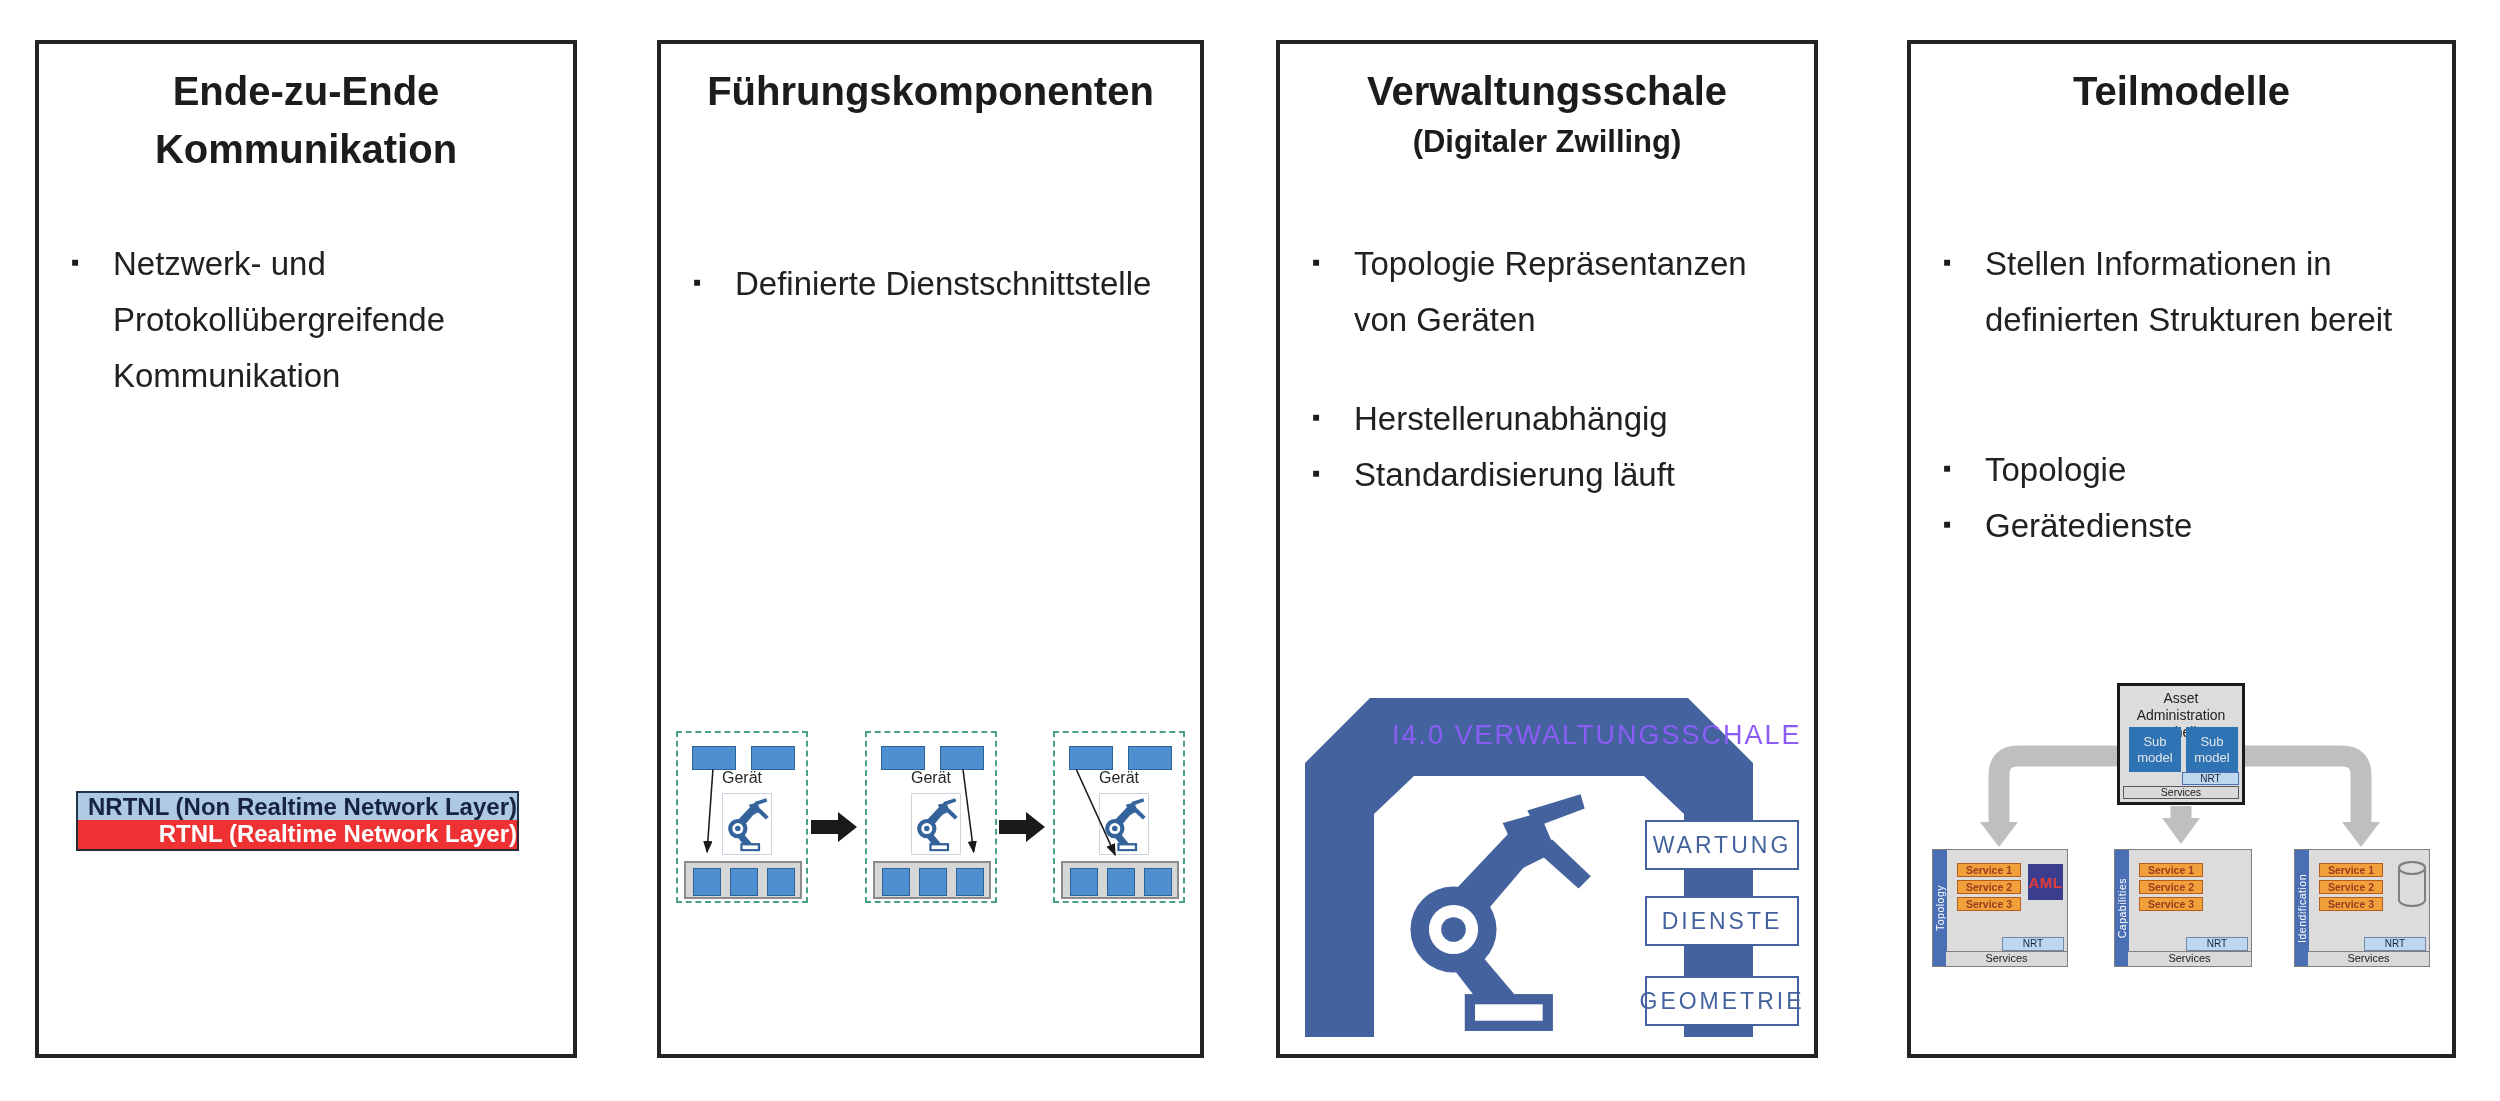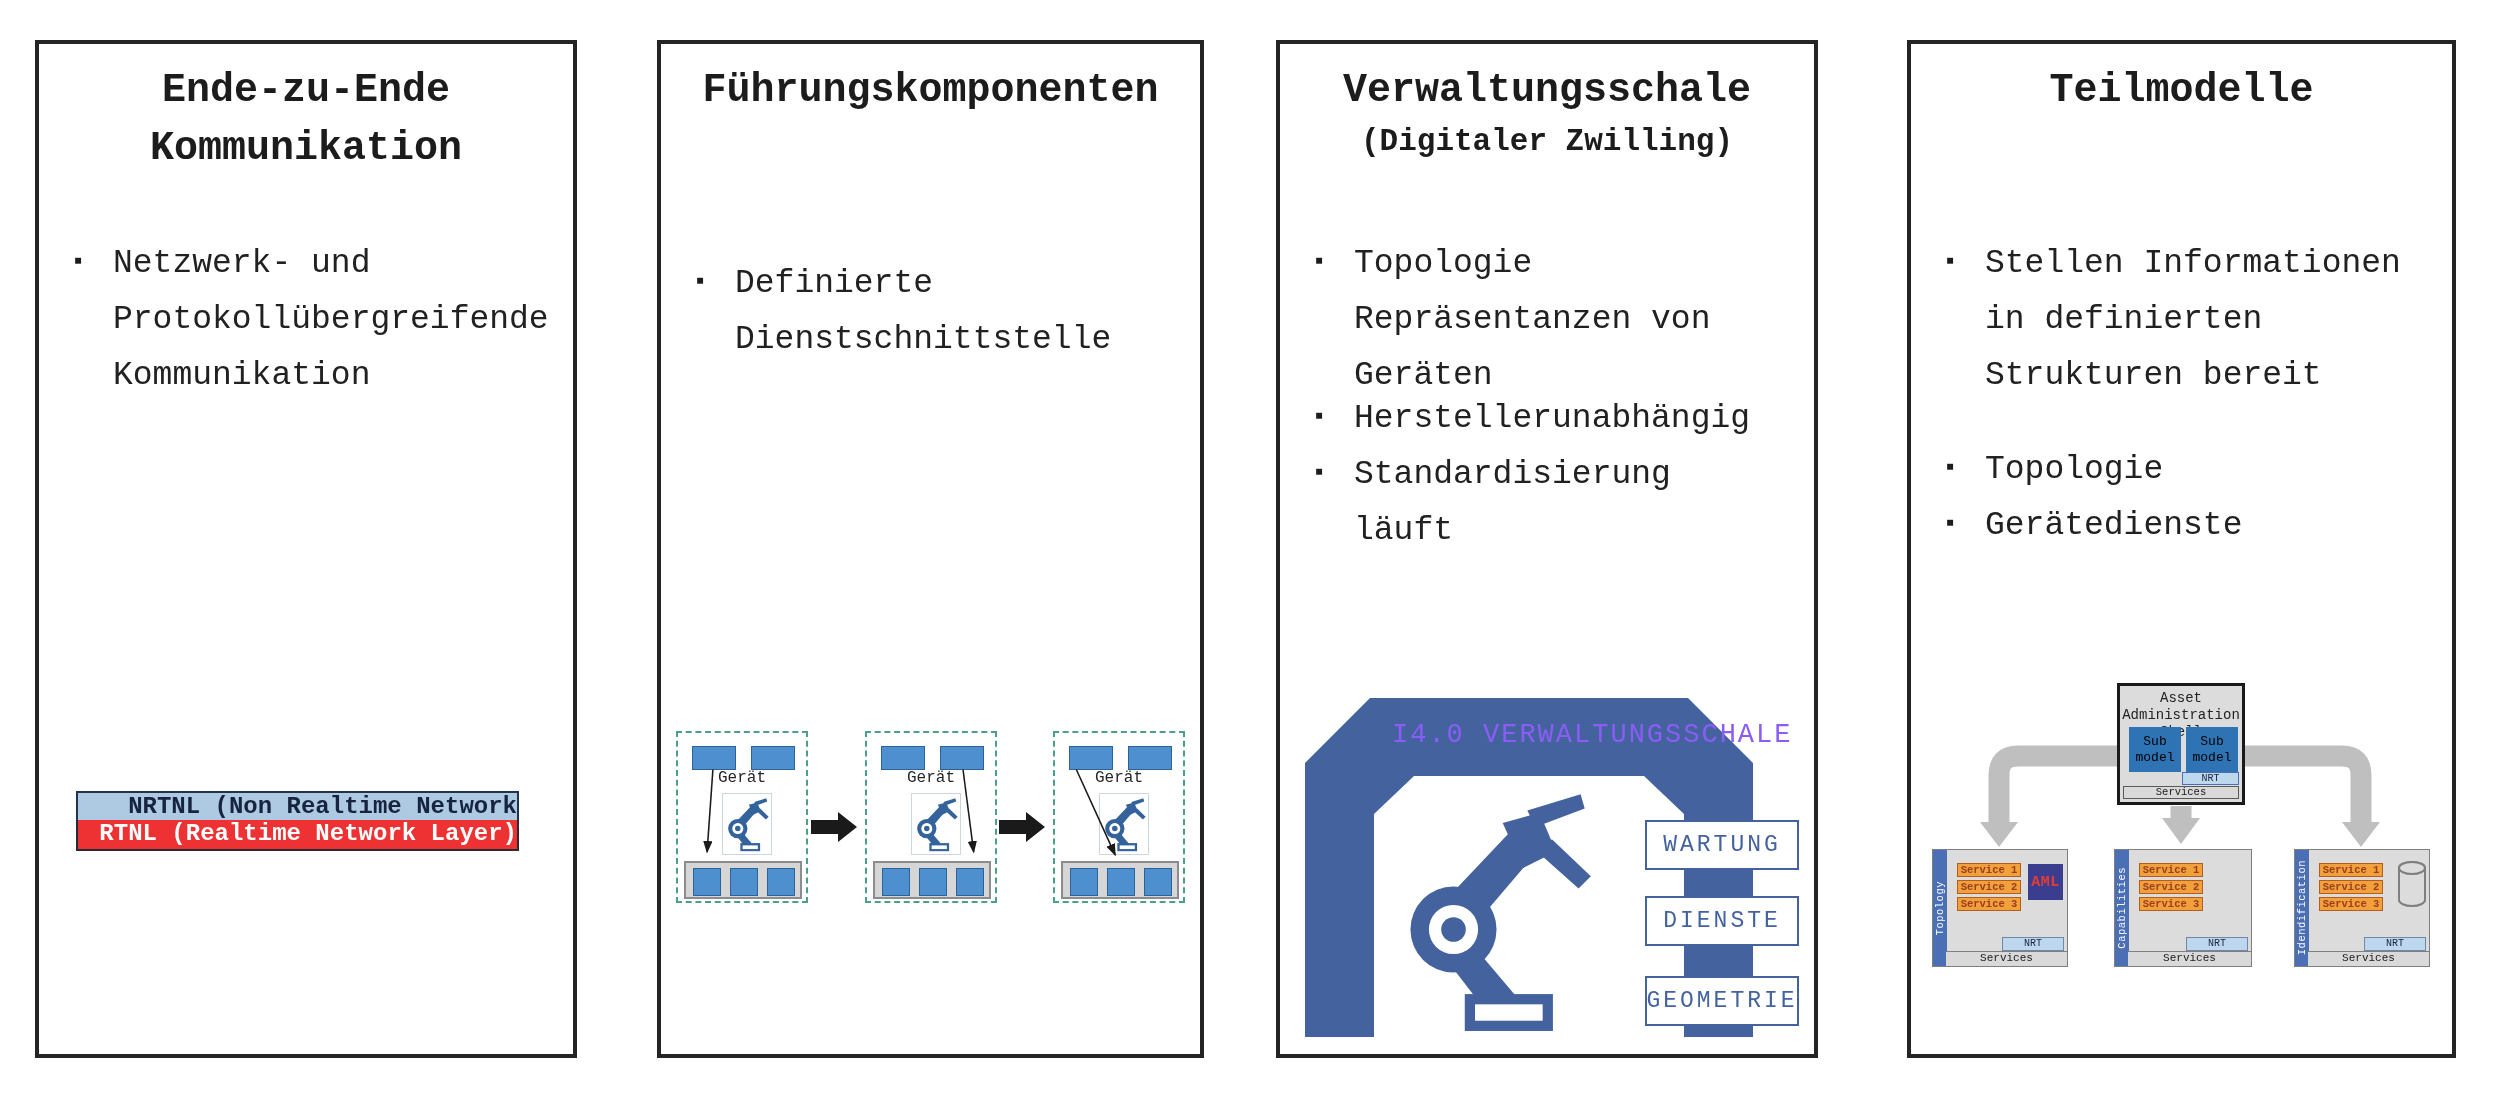--- a/index.html
+++ b/index.html
@@ -1,17 +1,17 @@
 <!DOCTYPE html>
 <html><head>
 <meta charset="utf-8">
 <style>
   html,body{margin:0;padding:0;background:#ffffff;}
   .scene{position:relative;width:2483px;height:1101px;background:#ffffff;
-         font-family:Liberation Mono, monospace;overflow:hidden;}
+         font-family:Liberation Sans, sans-serif;overflow:hidden;}
   .panel{position:absolute;top:40px;height:1018px;background:#ffffff;
          border:4px solid #242424;box-sizing:border-box;}
   #panel-1{left:35px;width:542px;}
   #panel-2{left:657px;width:547px;}
   #panel-3{left:1276px;width:542px;}
   #panel-4{left:1907px;width:549px;}
 
   .ptitle{position:absolute;top:18px;left:0;right:0;text-align:center;
           font-weight:bold;font-size:40px;line-height:58px;color:#1c1c1c;}
   .psubtitle{position:absolute;top:78px;left:0;right:0;text-align:center;
@@ -50,21 +50,21 @@
             display:flex;align-items:center;justify-content:center;
             font-size:23px;letter-spacing:3px;white-space:nowrap;}
 
   
   .p4svg{position:absolute;left:0;top:0;width:549px;height:1018px;pointer-events:none;}
   .aasbox{position:absolute;left:206px;top:639px;width:128px;height:122px;box-sizing:border-box;
           background:#DCDCDC;border:3px solid #1a1a1a;}
   .aastitle{position:absolute;top:4px;left:2px;right:2px;text-align:center;
             font-size:14px;line-height:17px;color:#222222;}
   .submodel{position:absolute;top:41px;width:52px;height:45px;background:#2E74B5;
-            color:#000000;font-size:13px;line-height:16px;text-align:center;
+            color:#e5e5e5;font-size:13px;line-height:16px;text-align:center;
             display:flex;align-items:center;justify-content:center;}
   .aasnrt{position:absolute;right:3px;bottom:17px;width:57px;height:13px;box-sizing:border-box;
           background:#BDD7EE;border:1px solid #4a6fb5;text-align:center;
           font-size:10px;line-height:11px;color:#17243f;}
   .aasservices{position:absolute;left:3px;right:3px;bottom:3px;height:13px;box-sizing:border-box;
           background:#D9D9D9;border:1px solid #595959;text-align:center;
           font-size:10.5px;line-height:11px;color:#1a1a1a;}
   .modelbox{position:absolute;top:805px;height:118px;box-sizing:border-box;
             background:#DCDCDC;border:1.5px solid #7F7F7F;}
   .sidebar{position:absolute;left:0;top:0;bottom:0;width:14px;background:#4A6FB5;

